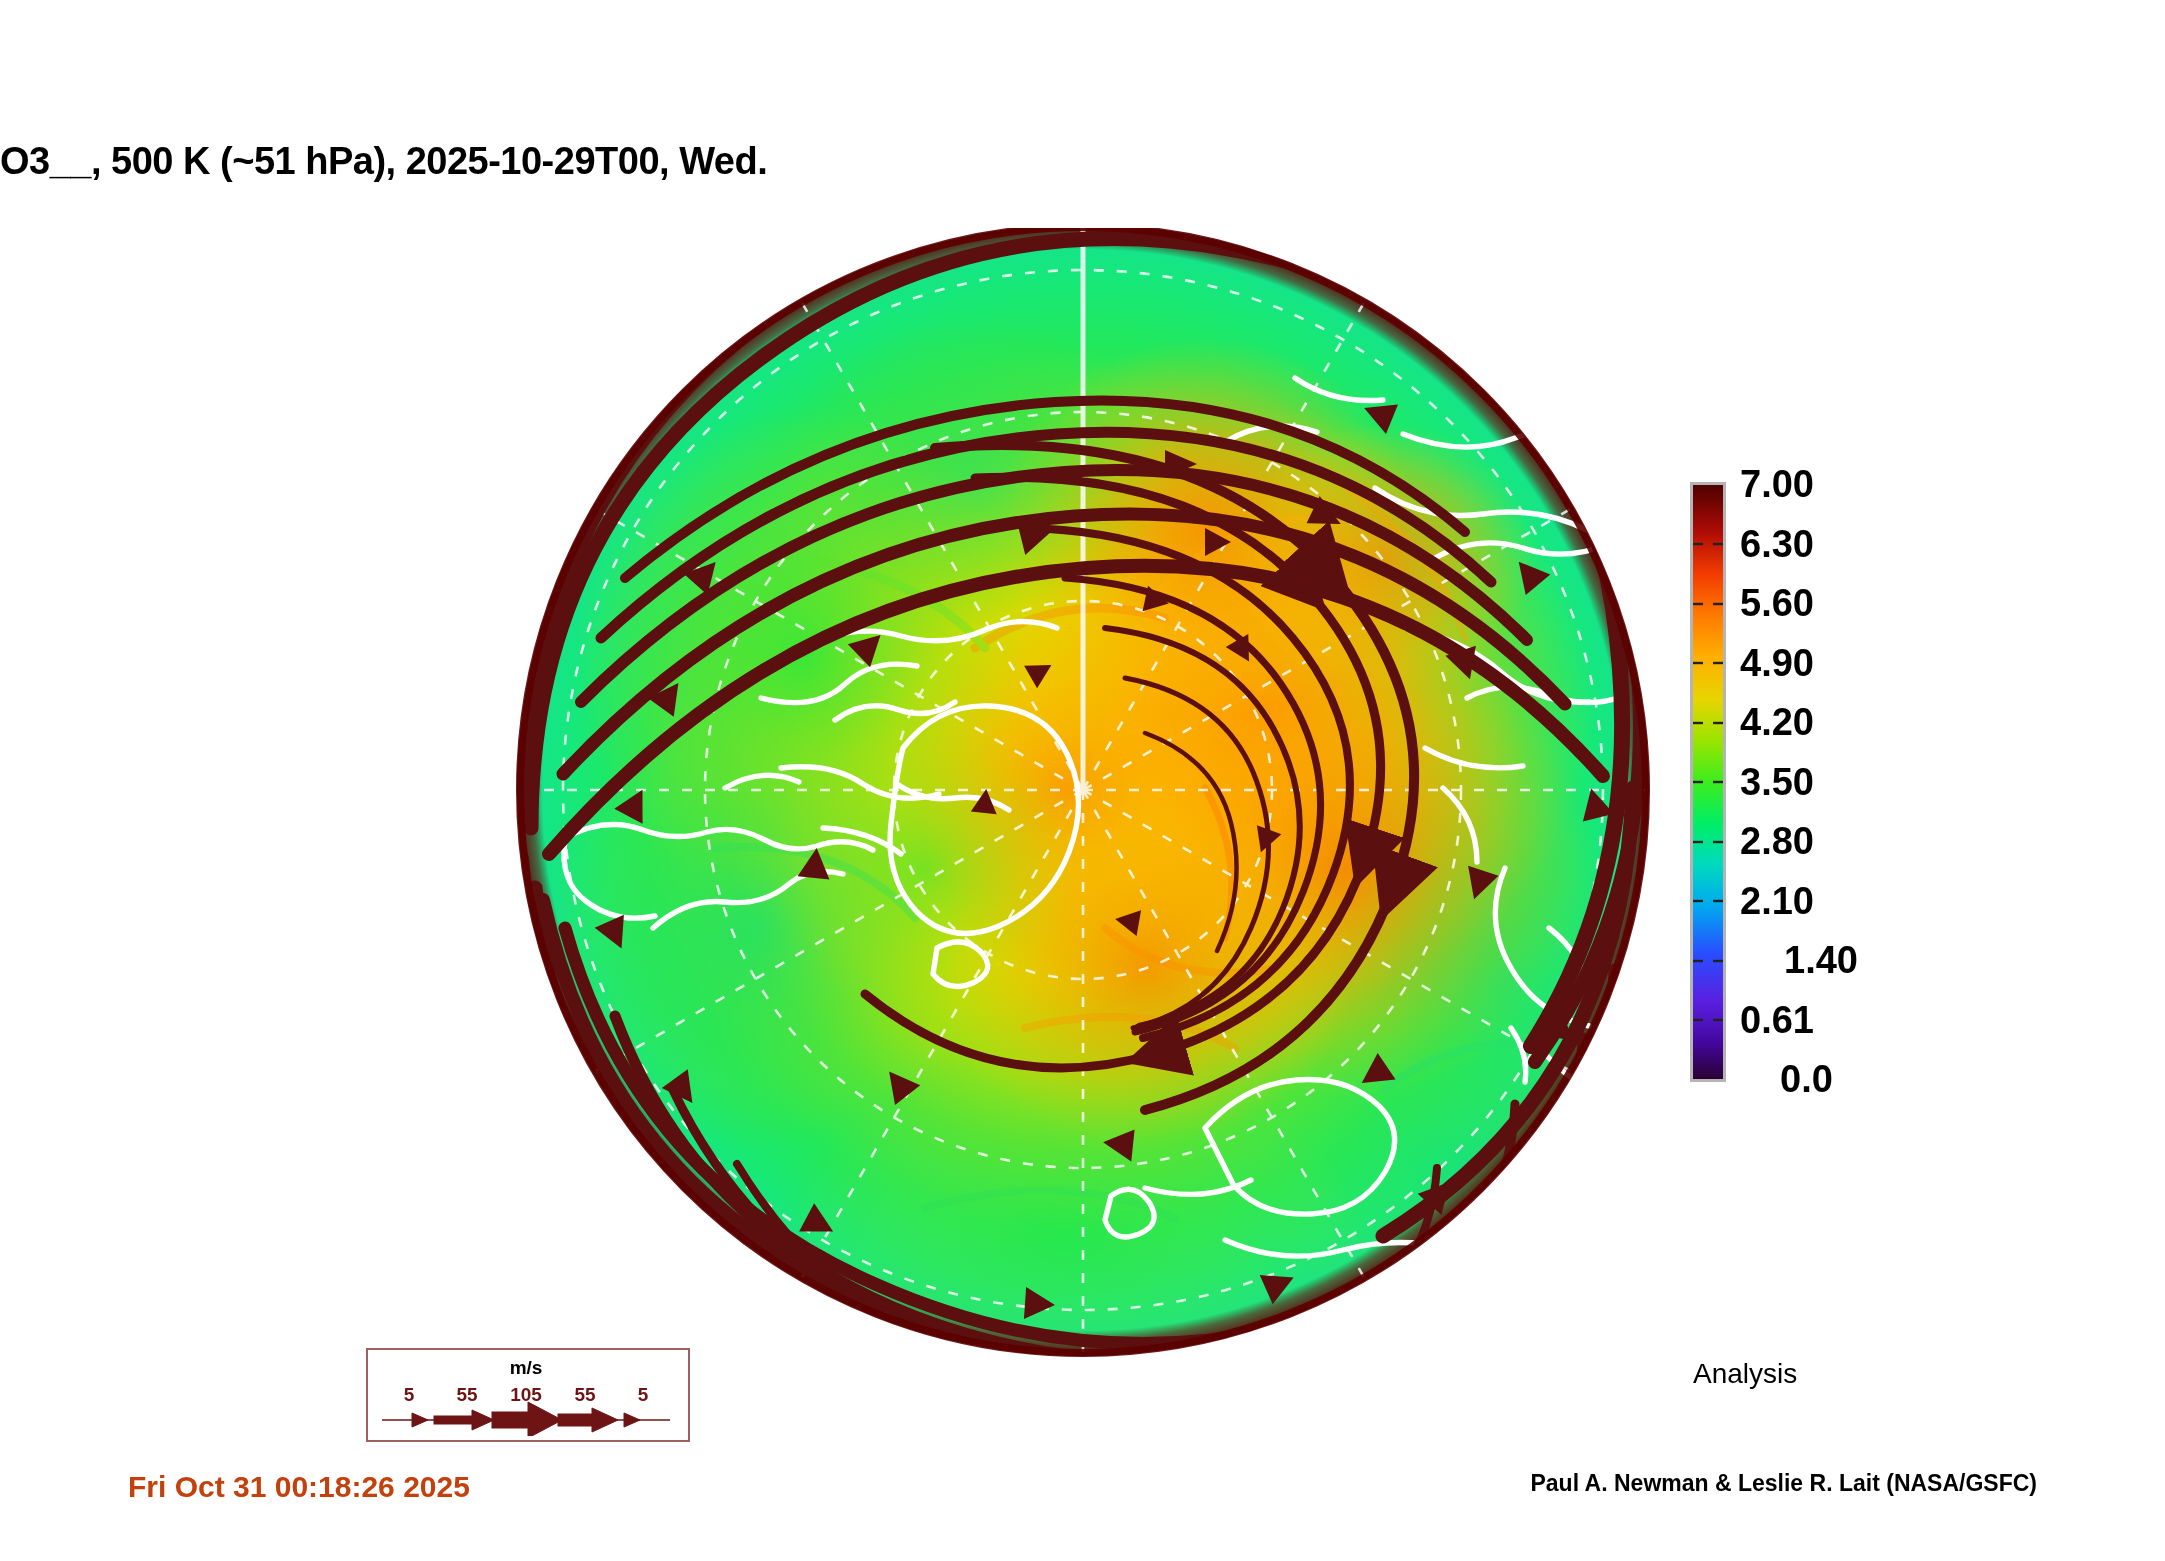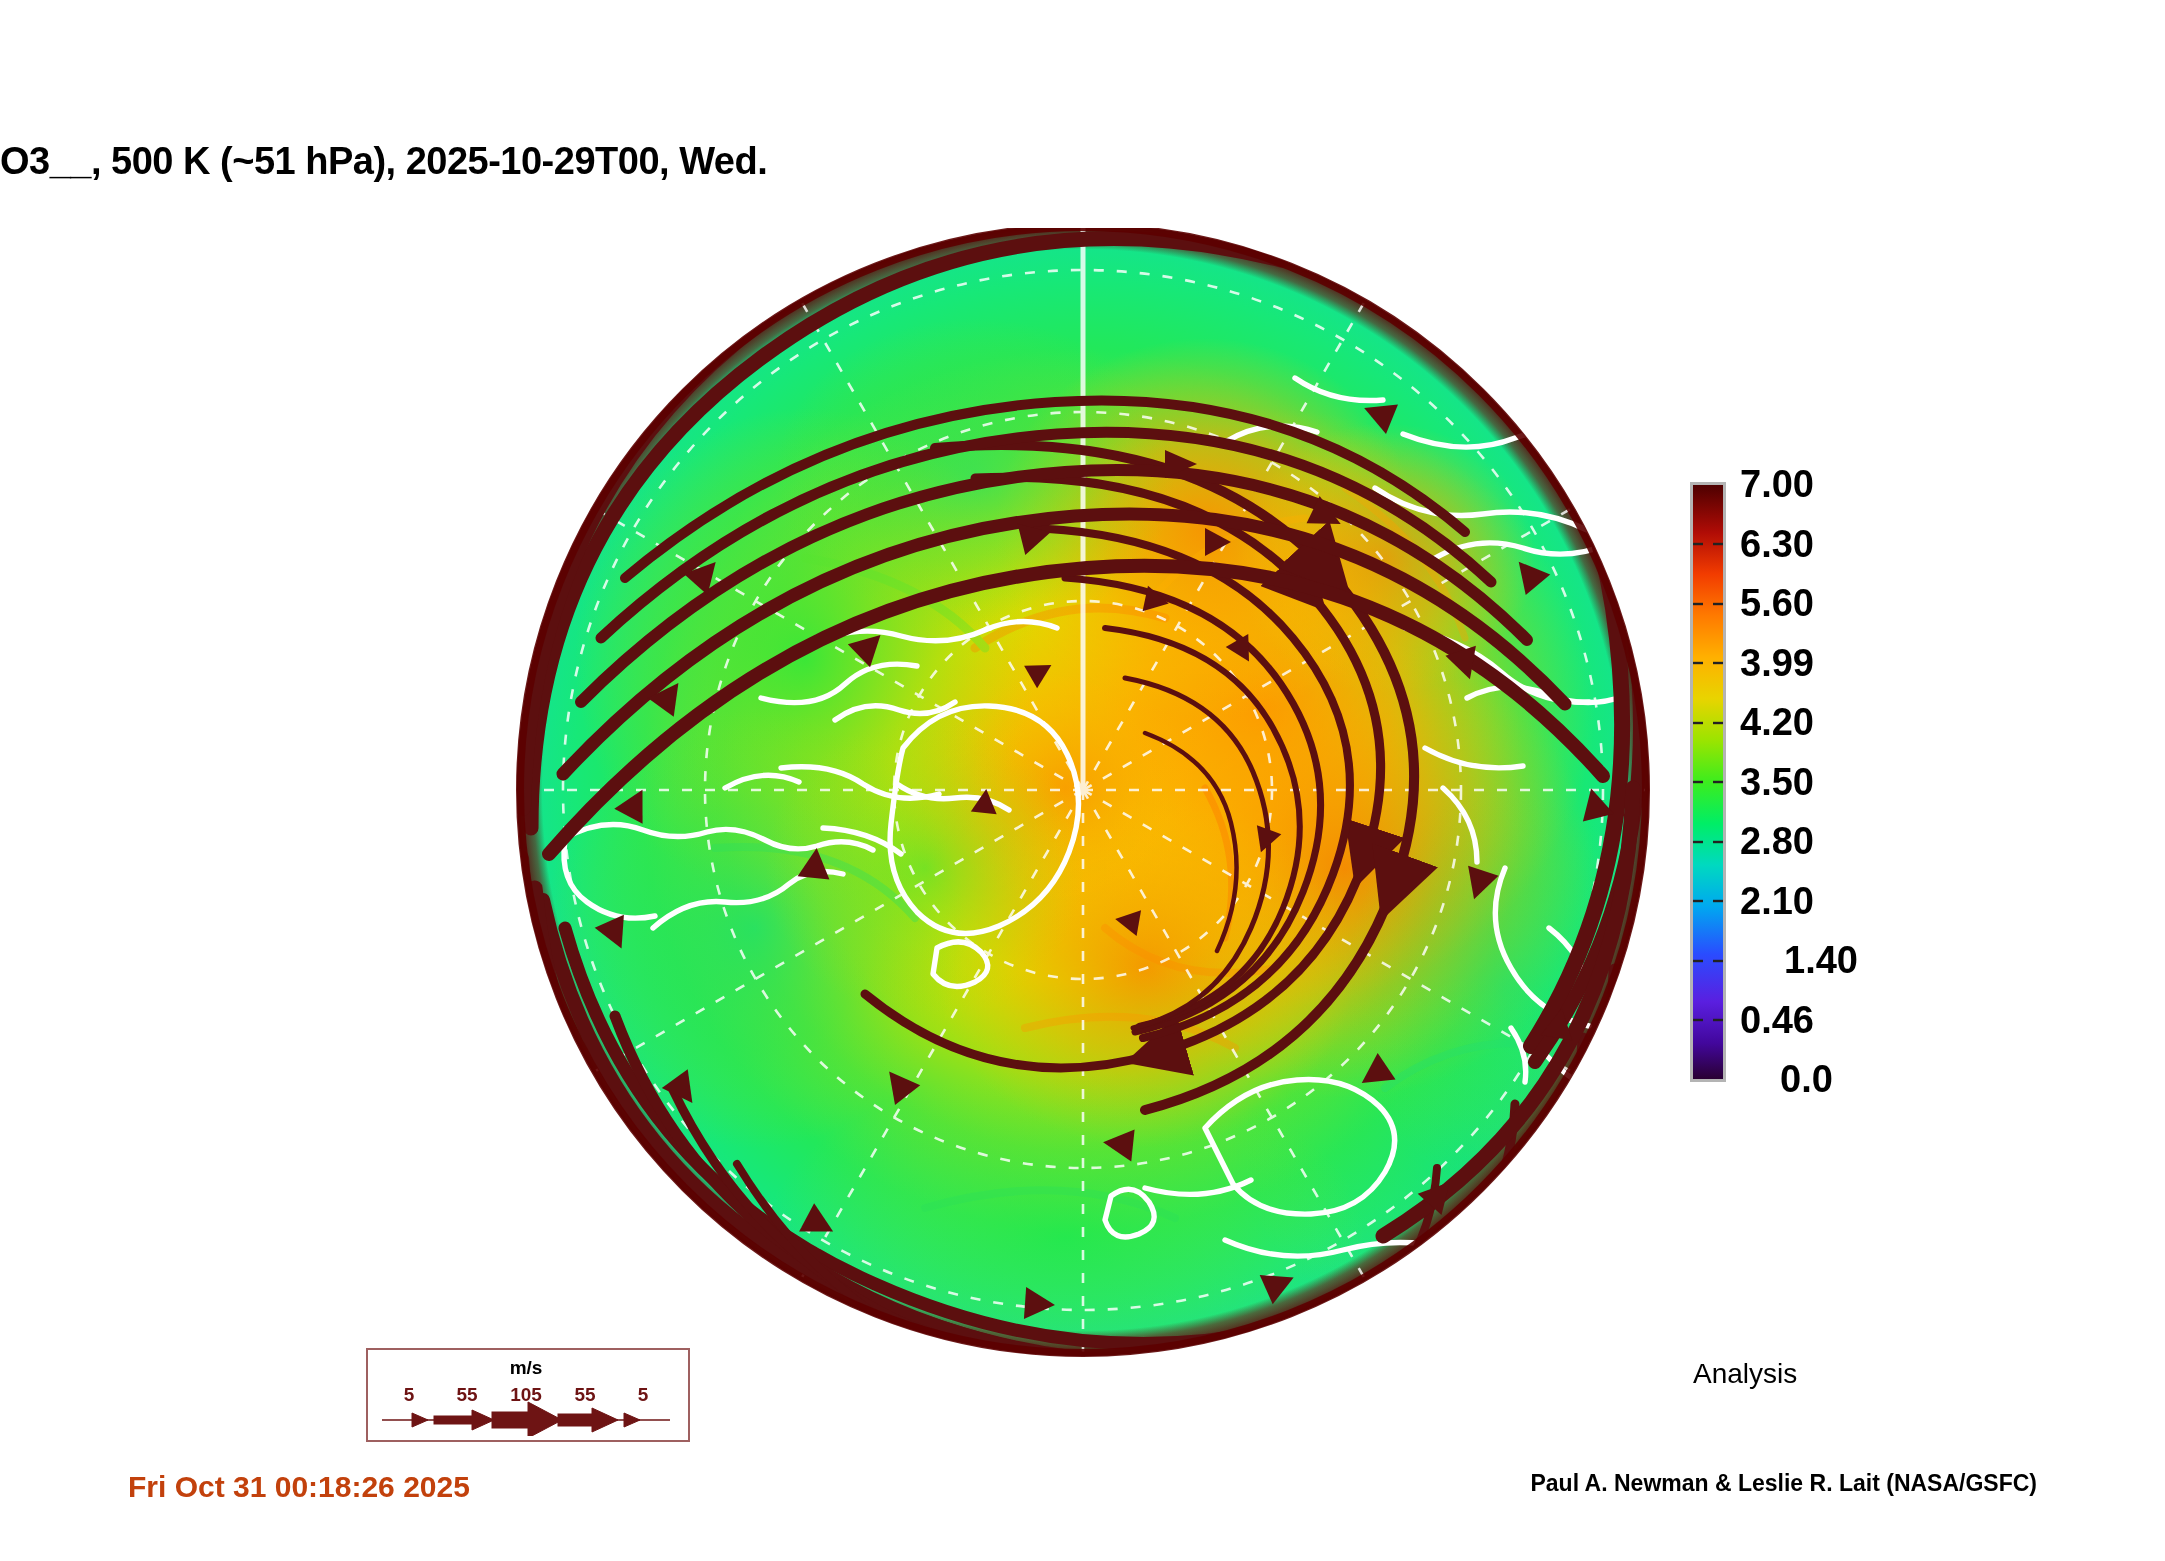--- a/index.html
+++ b/index.html
@@ -365,27 +365,27 @@
       <line x1="5" y1="491" x2="15" y2="491"></line>
         <line x1="25" y1="491" x2="35" y2="491"></line>
       <line x1="5" y1="550" x2="15" y2="550"></line>
         <line x1="25" y1="550" x2="35" y2="550"></line>
     </g>
   </svg>
 
   <div class="cb-label" style="top:-5px;">7.00</div>
   <div class="cb-label" style="top:55px;">6.30</div>
   <div class="cb-label" style="top:114px;">5.60</div>
-  <div class="cb-label" style="top:174px;">3.99</div>
+  <div class="cb-label" style="top:174px;">4.90</div>
   <div class="cb-label" style="top:233px;">4.20</div>
   <div class="cb-label" style="top:293px;">3.50</div>
   <div class="cb-label" style="top:352px;">2.80</div>
   <div class="cb-label" style="top:412px;">2.10</div>
   <div class="cb-label" style="top:471px;margin-left:44px;">1.40</div>
-  <div class="cb-label" style="top:531px;">0.46</div>
+  <div class="cb-label" style="top:531px;">0.61</div>
   <div class="cb-label" style="top:590px;margin-left:40px;">0.0</div>
 </div>
 
 <div id="wind-legend">
   <svg id="wind-legend-svg" width="316" height="86" xmlns="http://www.w3.org/2000/svg">
     <text id="wl-units" x="158" y="24" text-anchor="middle" font-family="Liberation Sans, sans-serif" font-size="19" font-weight="bold" fill="#000000">m/s</text>
 
     <text id="wl-v0" x="41" y="51" text-anchor="middle" font-family="Liberation Sans, sans-serif" font-size="19" font-weight="bold" fill="#6e1414">5</text>
     <text id="wl-v1" x="99" y="51" text-anchor="middle" font-family="Liberation Sans, sans-serif" font-size="19" font-weight="bold" fill="#6e1414">55</text>
     <text id="wl-v2" x="158" y="51" text-anchor="middle" font-family="Liberation Sans, sans-serif" font-size="19" font-weight="bold" fill="#6e1414">105</text>

